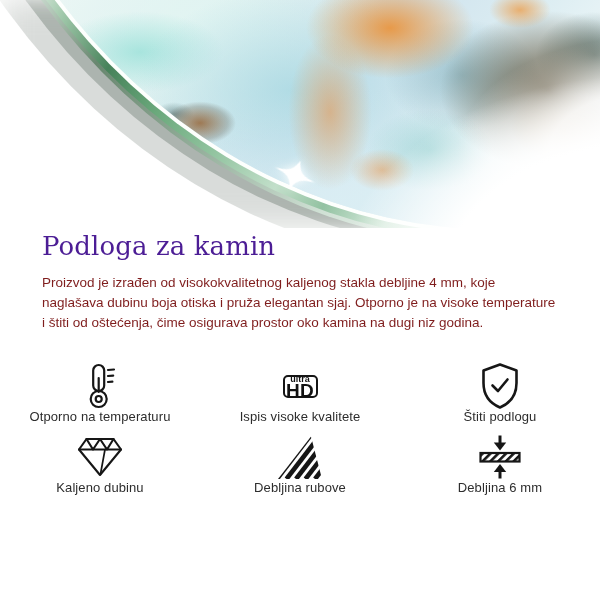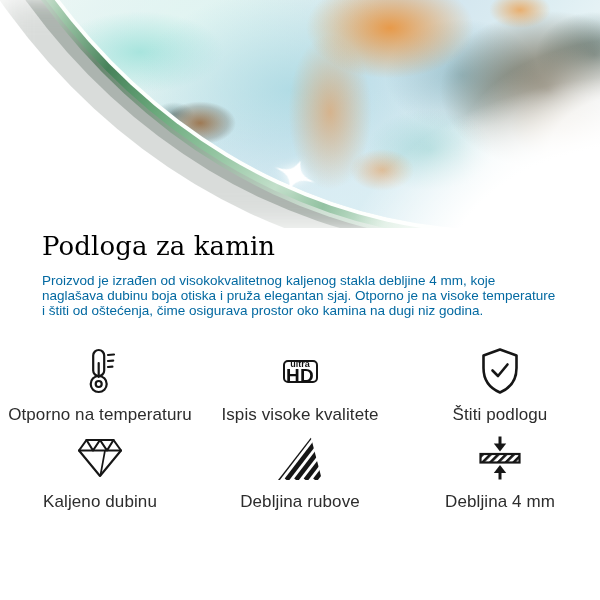--- a/index.html
+++ b/index.html
@@ -69,41 +69,41 @@
     filter: drop-shadow(0 0 5px rgba(255,255,255,0.95));
   }
   
   .content { padding-top: 2px; }
   .text-block { padding: 0 40px 0 42px; }
   .page-title {
     font-family: "DejaVu Serif", "Liberation Serif", serif;
     font-weight: 400;
     font-size: 26px;
     line-height: 33px;
-    color: #000000;
+    color: #4c1d95;
     letter-spacing: 0.1px;
   }
   .description {
     margin-top: 10px;
     max-width: 524px;
     font-size: 13.5px;
-    line-height: 15px;
-    color: #0369a1;
+    line-height: 20px;
+    color: #7f1d1d;
   }
   
   .features {
     margin-top: 30px;
     width: 600px;
     display: grid;
     grid-template-columns: repeat(3, 200px);
     row-gap: 10px;
   }
   .feature { display: flex; flex-direction: column; align-items: center; }
   .icon-box { height: 46px; display: flex; align-items: center; justify-content: center; }
-  .feature-label { margin-top: 11px; font-size: 17px; color: #2d2d2d; letter-spacing: 0.1px; }
+  .feature-label { font-size: 13px; color: #2d2d2d; letter-spacing: 0.1px; }
   .icon-stroke { stroke: #161616; fill: none; }
   .uhd {
     width: 35px; height: 23px;
     border: 2.5px solid #151515; border-radius: 5px;
     display: flex; flex-direction: column; align-items: center; justify-content: center;
     font-weight: 700; color: #111111;
   }
   .uhd-top { font-size: 9px; line-height: 9px; }
   .uhd-bottom { font-size: 19px; line-height: 14px; letter-spacing: 0.2px; }
 </style>
@@ -213,17 +213,17 @@
               <rect width="2.6" height="5.5" fill="#161616"></rect>
             </pattern>
           </defs>
           <rect x="3.5" y="19" width="39" height="8.5" fill="url(#hp)" stroke="#161616" stroke-width="2.2"></rect>
           <line x1="23" y1="1.5" x2="23" y2="9" stroke="#161616" stroke-width="3"></line>
           <path d="M16.8 8.5 H29.2 L23 16.5 Z" fill="#161616"></path>
           <line x1="23" y1="44.5" x2="23" y2="37" stroke="#161616" stroke-width="3"></line>
           <path d="M16.8 38 H29.2 L23 30 Z" fill="#161616"></path>
         </svg>
       </div>
-      <div class="feature-label">Debljina 4 mm</div>
+      <div class="feature-label">Debljina 6 mm</div>
     </div>
 
   </div>
 </div>
 
 </body></html>

